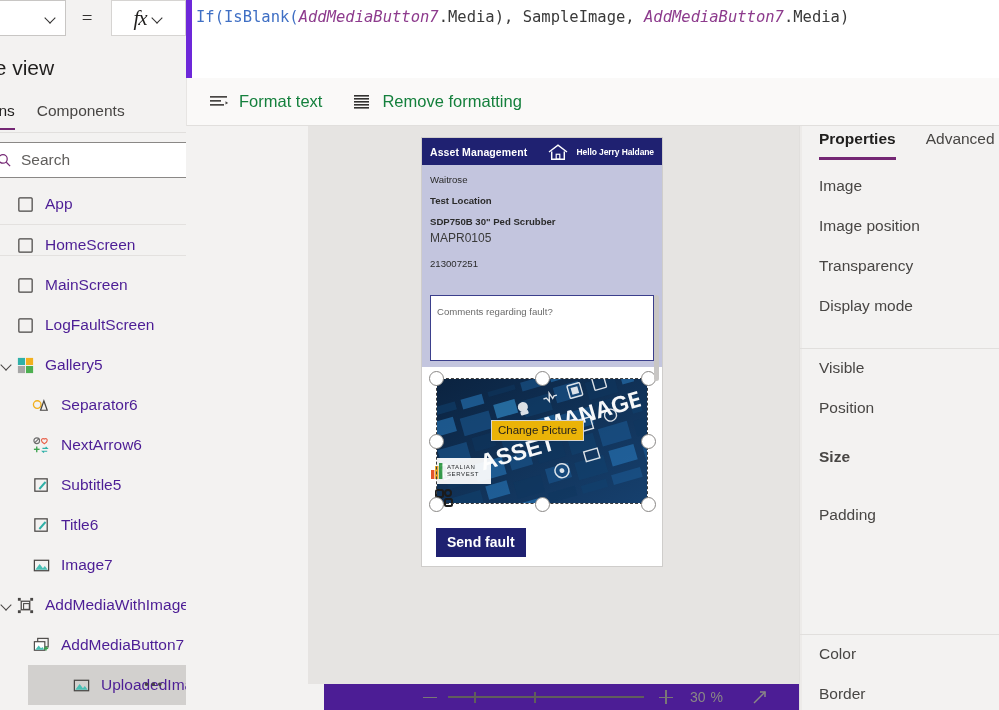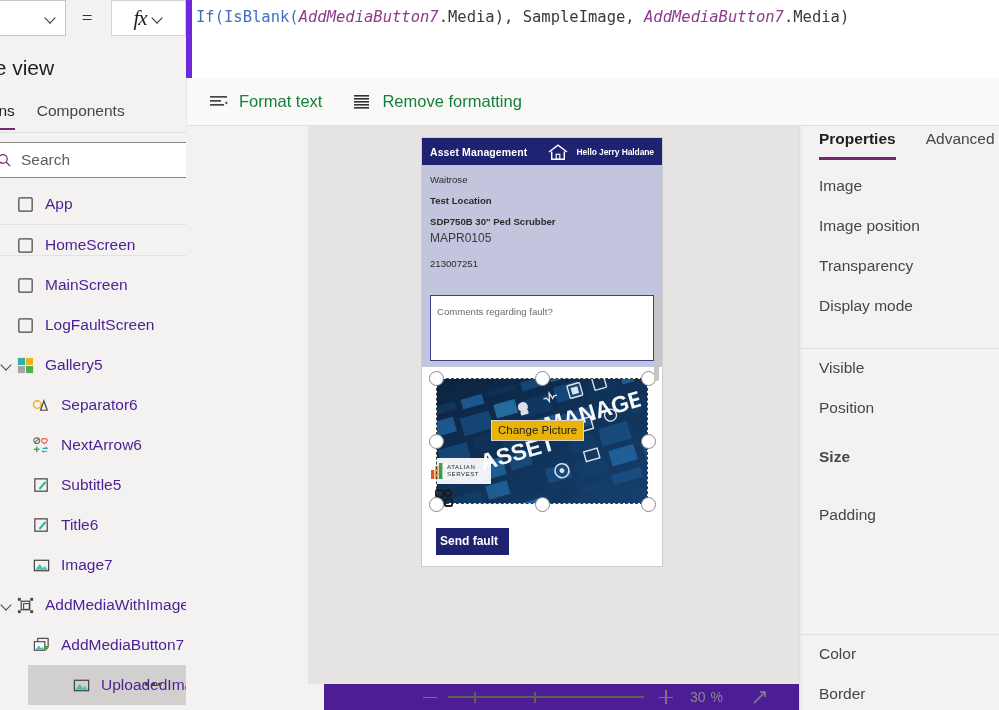--- a/index.html
+++ b/index.html
@@ -331,22 +331,22 @@
     width: 15px; height: 15px;
     background: #ffffff;
     border: 1px solid #8a8886;
     border-radius: 50%;
     box-sizing: border-box;
   }
   .sendfault {
     position: absolute; left: 14px; top: 161px;
     background: #1f2171;
     color: #ffffff;
-    font-size: 12px; font-weight: bold;
-    padding: 6px 11px 7px 4px;
+    font-size: 14px; font-weight: bold;
+    padding: 6px 11px 7px 11px;
     white-space: nowrap;
   }
   .mini-badge {
     position: absolute; left: 7px; top: 91px;
     width: 62px; height: 26px;
     background: #ffffff;
     opacity: 0.93;
     display: flex; align-items: center;
     gap: 2px;
     padding-left: 2px;

